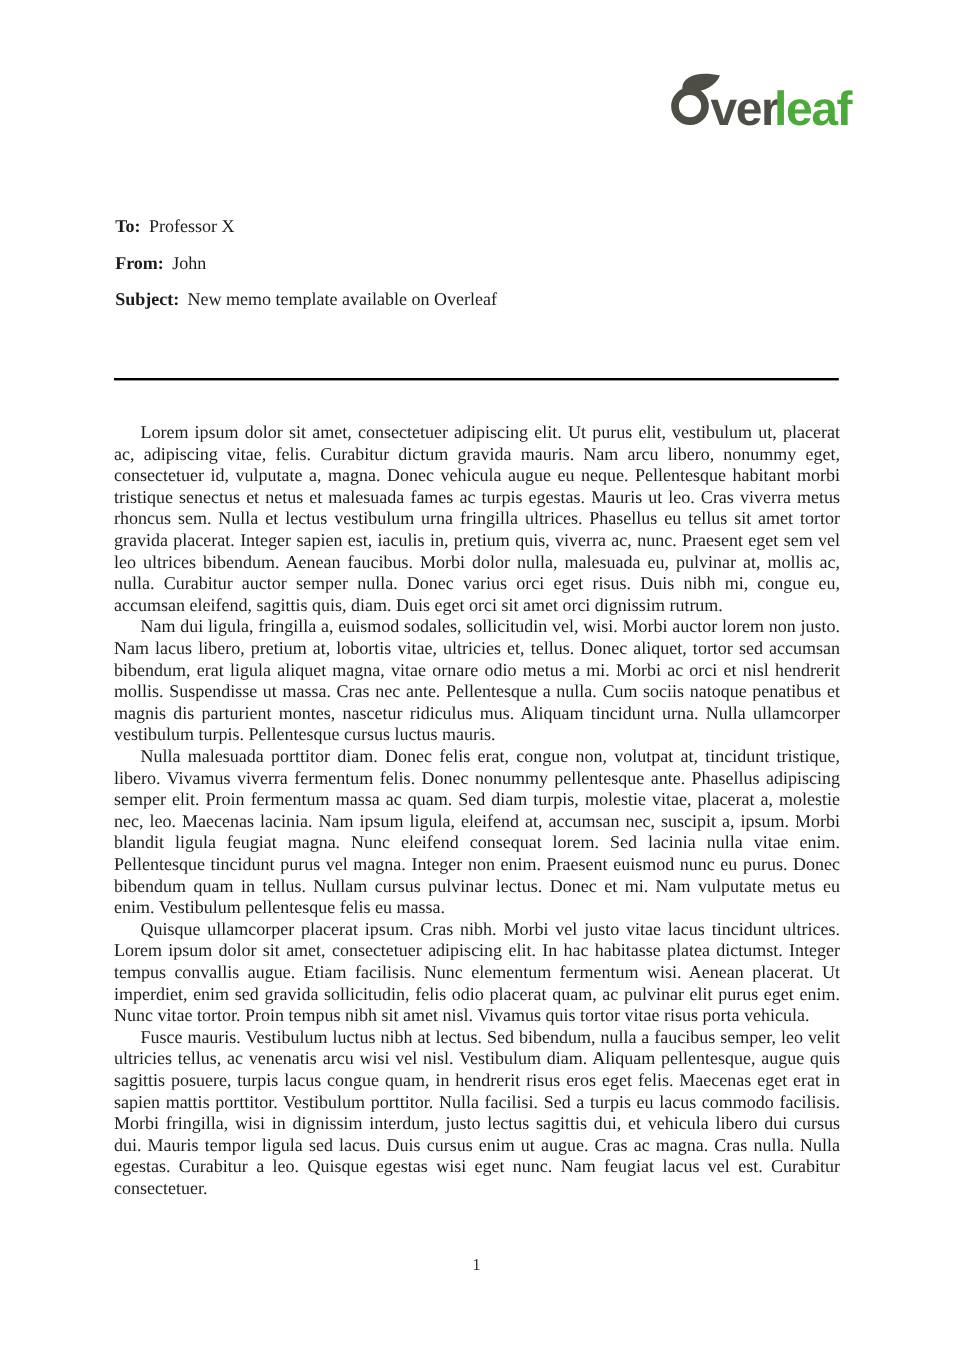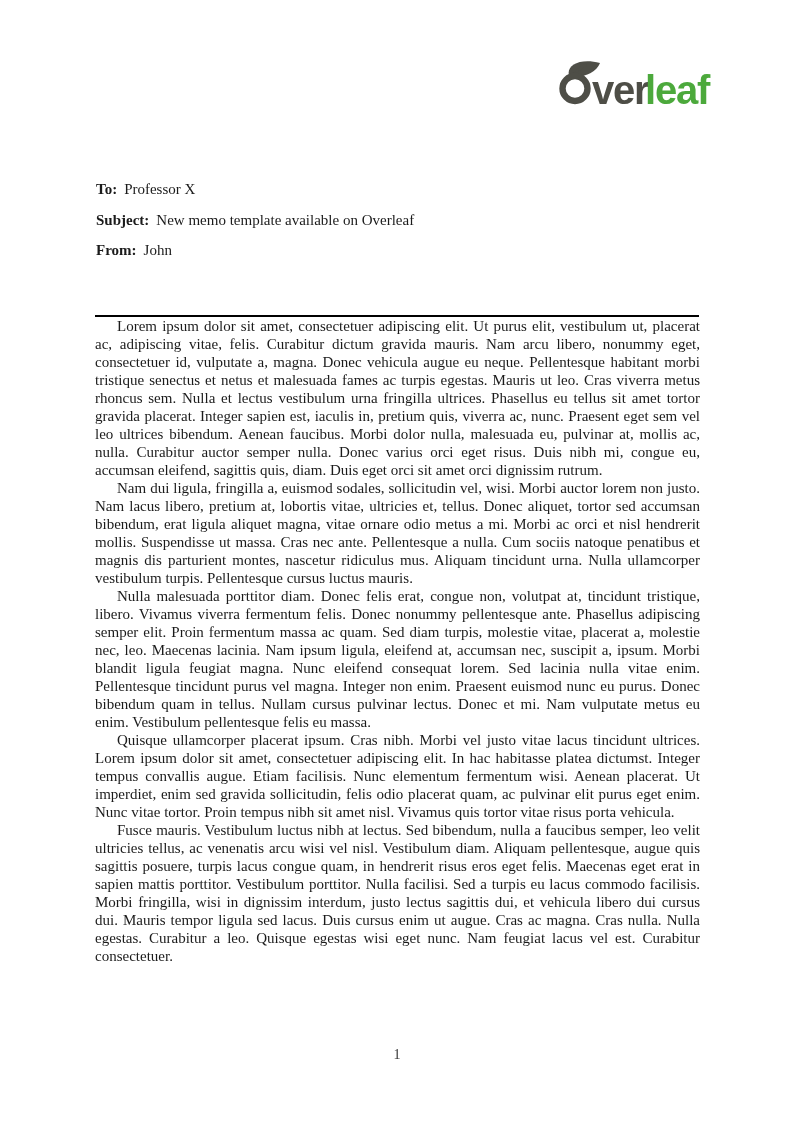--- a/index.html
+++ b/index.html
@@ -49,21 +49,21 @@
     position: absolute;
     top: 315px;
     left: 95px;
     width: 604px;
     height: 2px;
     background: #000000;
   }
   
   .memo-body {
     position: absolute;
-    top: 317px;
+    top: 352px;
     left: 95px;
     width: 605px;
     font-size: 15px;
     line-height: 18px;
     text-align: justify;
   }
   .memo-body p {
     margin: 0;
     text-indent: 22px;
   }
@@ -95,24 +95,24 @@
       <text x="37" y="44" fill="#4e4e47">ver</text>
       <text x="90" y="44" fill="#4ca93c">leaf</text>
     </svg>
   </div>
 
   <div class="memo-header">
     <div class="field">
       <span class="label">To:</span><span class="value">Professor X</span>
     </div>
     <div class="field">
-      <span class="label">Subject:</span><span class="value">New memo template available on Overleaf</span>
+      <span class="label">From:</span><span class="value">John</span>
     </div>
     <div class="field">
-      <span class="label">From:</span><span class="value">John</span>
+      <span class="label">Subject:</span><span class="value">New memo template available on Overleaf</span>
     </div>
   </div>
 
   <div class="rule"></div>
 
   <div class="memo-body">
     <p>Lorem ipsum dolor sit amet, consectetuer adipiscing elit. Ut purus elit, vestibulum ut, placerat ac, adipiscing vitae, felis. Curabitur dictum gravida mauris. Nam arcu libero, nonummy eget, consectetuer id, vulputate a, magna. Donec vehicula augue eu neque. Pellentesque habitant morbi tristique senectus et netus et malesuada fames ac turpis egestas. Mauris ut leo. Cras viverra metus rhoncus sem. Nulla et lectus vestibulum urna fringilla ultrices. Phasellus eu tellus sit amet tortor gravida placerat. Integer sapien est, iaculis in, pretium quis, viverra ac, nunc. Praesent eget sem vel leo ultrices bibendum. Aenean faucibus. Morbi dolor nulla, malesuada eu, pulvinar at, mollis ac, nulla. Curabitur auctor semper nulla. Donec varius orci eget risus. Duis nibh mi, congue eu, accumsan eleifend, sagittis quis, diam. Duis eget orci sit amet orci dignissim rutrum.</p>
     <p>Nam dui ligula, fringilla a, euismod sodales, sollicitudin vel, wisi. Morbi auctor lorem non justo. Nam lacus libero, pretium at, lobortis vitae, ultricies et, tellus. Donec aliquet, tortor sed accumsan bibendum, erat ligula aliquet magna, vitae ornare odio metus a mi. Morbi ac orci et nisl hendrerit mollis. Suspendisse ut massa. Cras nec ante. Pellentesque a nulla. Cum sociis natoque penatibus et magnis dis parturient montes, nascetur ridiculus mus. Aliquam tincidunt urna. Nulla ullamcorper vestibulum turpis. Pellentesque cursus luctus mauris.</p>
     <p>Nulla malesuada porttitor diam. Donec felis erat, congue non, volutpat at, tincidunt tristique, libero. Vivamus viverra fermentum felis. Donec nonummy pellentesque ante. Phasellus adipiscing semper elit. Proin fermentum massa ac quam. Sed diam turpis, molestie vitae, placerat a, molestie nec, leo. Maecenas lacinia. Nam ipsum ligula, eleifend at, accumsan nec, suscipit a, ipsum. Morbi blandit ligula feugiat magna. Nunc eleifend consequat lorem. Sed lacinia nulla vitae enim. Pellentesque tincidunt purus vel magna. Integer non enim. Praesent euismod nunc eu purus. Donec bibendum quam in tellus. Nullam cursus pulvinar lectus. Donec et mi. Nam vulputate metus eu enim. Vestibulum pellentesque felis eu massa.</p>
     <p>Quisque ullamcorper placerat ipsum. Cras nibh. Morbi vel justo vitae lacus tincidunt ultrices. Lorem ipsum dolor sit amet, consectetuer adipiscing elit. In hac habitasse platea dictumst. Integer tempus convallis augue. Etiam facilisis. Nunc elementum fermentum wisi. Aenean placerat. Ut imperdiet, enim sed gravida sollicitudin, felis odio placerat quam, ac pulvinar elit purus eget enim. Nunc vitae tortor. Proin tempus nibh sit amet nisl. Vivamus quis tortor vitae risus porta vehicula.</p>

